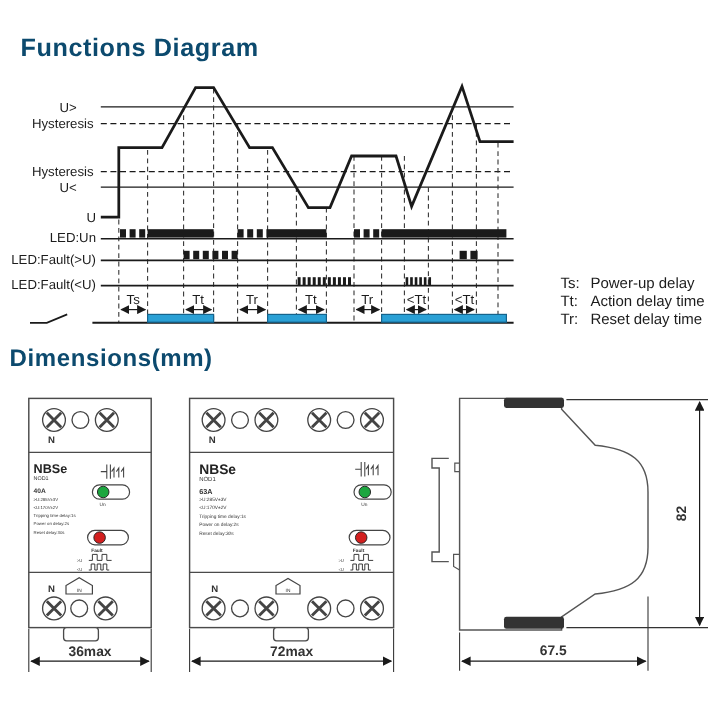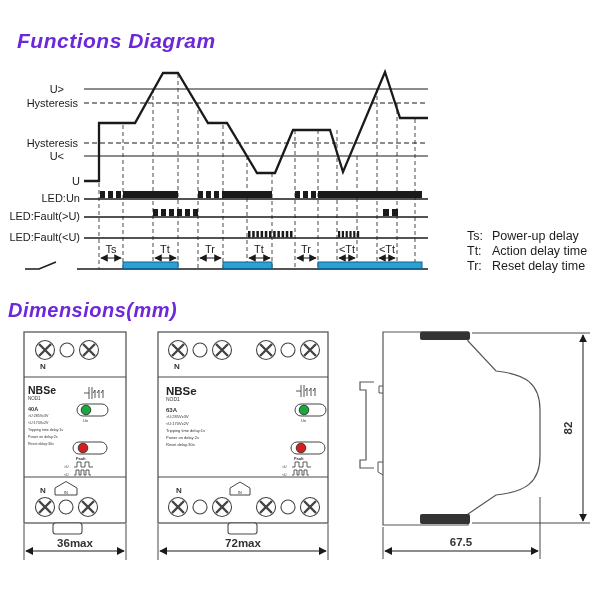--- a/index.html
+++ b/index.html
@@ -1,20 +1,20 @@
 <!DOCTYPE html>
 <html><head>
 <meta charset="utf-8">
 <style>
   html,body{margin:0;padding:0;background:#fff;}
   .page{position:relative;width:600px;height:600px;background:#fff;overflow:hidden;
         font-family:"Liberation Sans",sans-serif;color:#151515;}
-  .sec-title{position:absolute;font-weight:bold;color:#6d28d9;letter-spacing:.5px;font-style:italic;}
+  .sec-title{position:absolute;font-weight:bold;color:#0c4a6e;letter-spacing:.5px;}
   .t1{left:17px;top:29px;font-size:21px;}
-  .t2{left:8px;top:288px;font-size:20px;margin-top:11px;}
+  .t2{left:8px;top:288px;font-size:20px;}
   svg text{font-family:"Liberation Sans",sans-serif;fill:#1c1c1c;}
   .lvl{font-size:11px;}
   .row{font-size:11px;}
   .tim{font-size:11px;}
   .leg{font-size:12.5px;}
   .dim{font-size:11.5px;font-weight:bold;fill:#333;}
   .nlab{font-size:8px;font-weight:bold;fill:#333;}
   .brand{font-size:10.5px;font-weight:bold;fill:#222;}
   .tiny{font-size:8px;fill:#333;}
   .tinyb{font-size:8px;font-weight:bold;fill:#333;}

